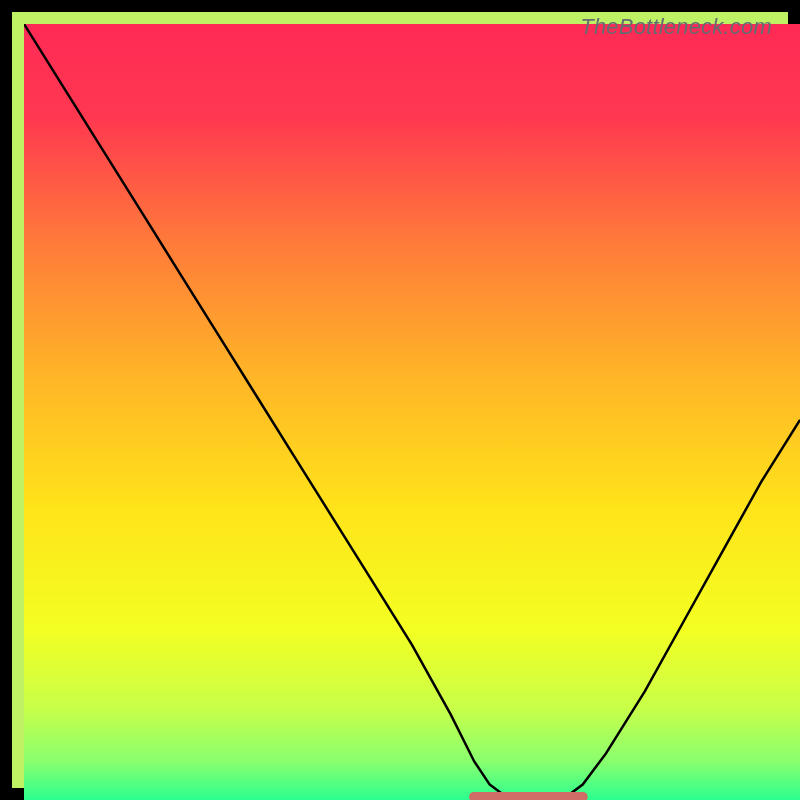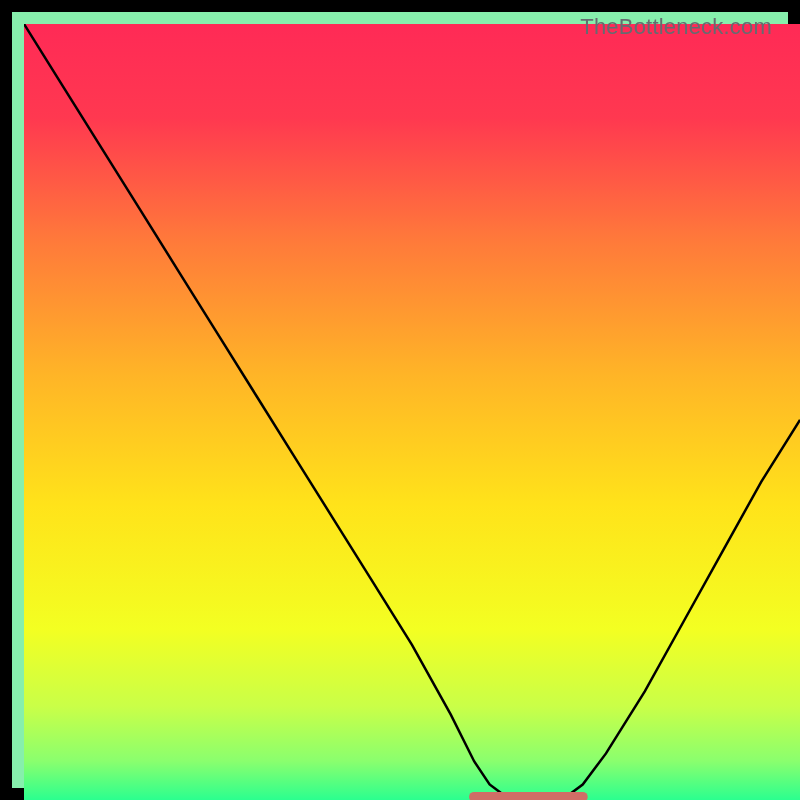--- a/index.html
+++ b/index.html
@@ -10,21 +10,22 @@
     background: #000;
     overflow: hidden;
     font-family: Arial, Helvetica, sans-serif;
   }
   .frame {
     position: absolute;
     left: 12px;
     top: 12px;
     width: 776px;
     height: 776px;
-    background: #86efac;
+    background: #bef264;
+    font-style: italic;
   }
   .plot-area {
     position: absolute;
     left: 12px;
     top: 12px;
     width: 776px;
     height: 776px;
     overflow: hidden;
   }
   .watermark {

